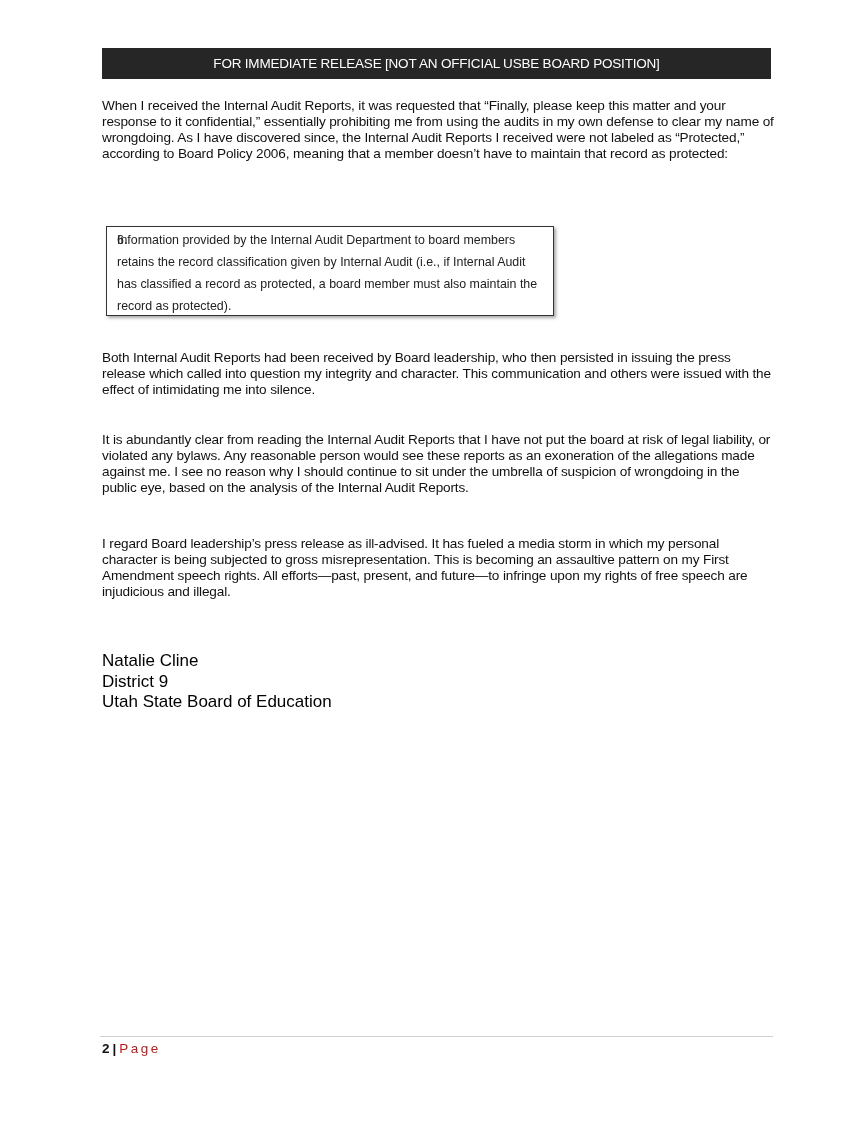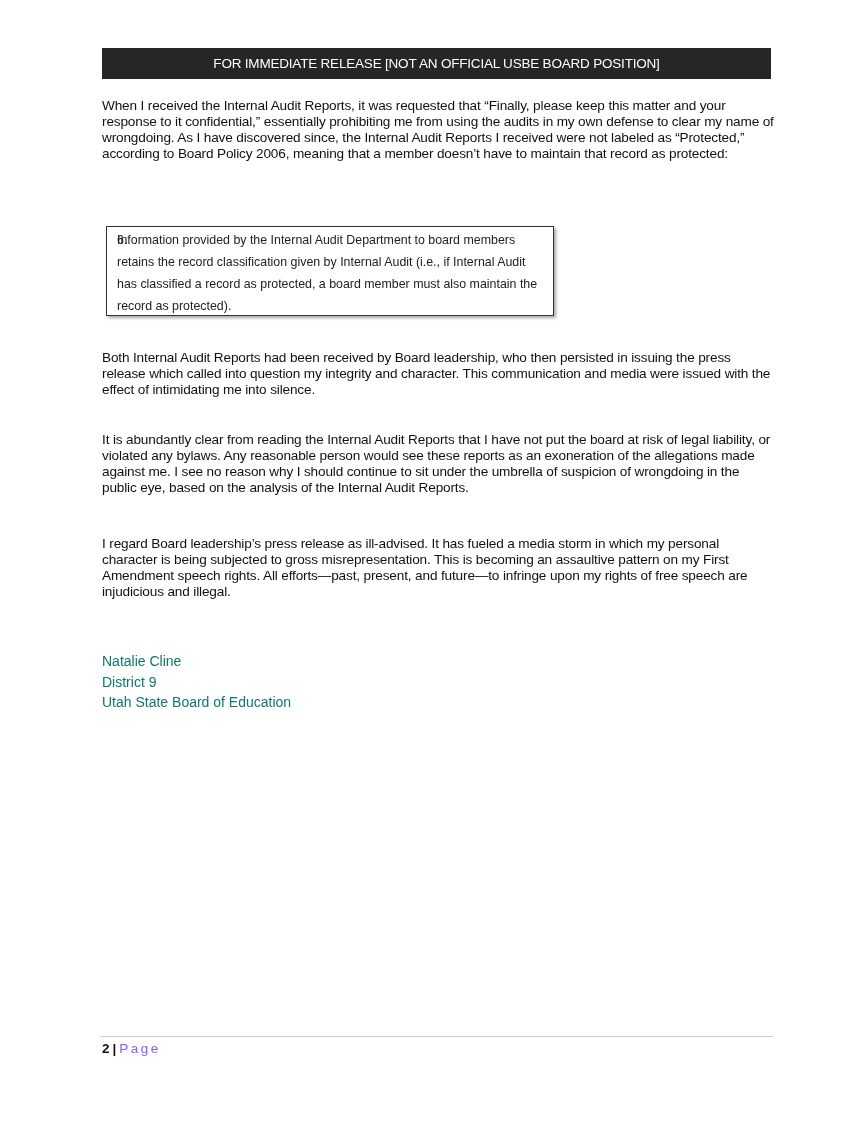--- a/index.html
+++ b/index.html
@@ -19,45 +19,45 @@
   .quote-box {
     position: absolute; left: 106px; top: 226px; width: 448px; height: 90px;
     border: 1px solid #333; background: #fff;
     box-shadow: 2px 2px 3px rgba(0,0,0,0.35);
     font-family: "Liberation Sans", sans-serif; font-size: 12.4px; line-height: 22px; color: #222;
     box-sizing: border-box; padding: 2px 6px 0 10px;
   }
   .quote-num { position: absolute; left: 10px; top: 2px; }
   .quote-text { }
   .sig { position: absolute; left: 102px; top: 651px;
-    font-family: "Liberation Sans", sans-serif; font-size: 14px; line-height: 20.6px; color: #0f766e; }
+    font-family: "Liberation Sans", sans-serif; font-size: 17px; line-height: 20.6px; color: #000000; }
   .sig div { margin: 0; }
   .footer-rule { position: absolute; left: 100px; top: 1036px; width: 673px; height: 1px; background: #cfcfcf; }
   .footer { position: absolute; left: 102px; top: 1041px;
     font-family: "Liberation Sans", sans-serif; font-size: 13.5px; color: #111; }
   .footer .num { font-weight: bold; }
   .footer .sep { font-weight: bold; margin: 0 3px; }
-  .footer .pg { color: #8b5cf6; letter-spacing: 2.5px; }
+  .footer .pg { color: #b91c1c; letter-spacing: 2.5px; }
 </style>
 </head>
 <body>
 
 <div class="page">
   <div class="banner">
     <span>FOR IMMEDIATE RELEASE [NOT AN OFFICIAL USBE BOARD POSITION]</span>
   </div>
 
   <p class="para" style="top:98px;">When I received the Internal Audit Reports, it was requested that “Finally, please keep this matter and your response to it confidential,” essentially prohibiting me from using the audits in my own defense to clear my name of wrongdoing. As I have discovered since, the Internal Audit Reports I received were not labeled as “Protected,” according to Board Policy 2006, meaning that a member doesn’t have to maintain that record as protected:</p>
 
   <div class="quote-box">
     <span class="quote-num">6.</span>
     <div class="quote-text">Information provided by the Internal Audit Department to board members retains the record classification given by Internal Audit (i.e., if Internal Audit has classified a record as protected, a board member must also maintain the record as protected).</div>
   </div>
 
-  <p class="para" style="top:350px;">Both Internal Audit Reports had been received by Board leadership, who then persisted in issuing the press release which called into question my integrity and character. This communication and media were issued with the effect of intimidating me into silence.</p>
+  <p class="para" style="top:350px;">Both Internal Audit Reports had been received by Board leadership, who then persisted in issuing the press release which called into question my integrity and character. This communication and others were issued with the effect of intimidating me into silence.</p>
 
   <p class="para" style="top:432px;">It is abundantly clear from reading the Internal Audit Reports that I have not put the board at risk of legal liability, or violated any bylaws. Any reasonable person would see these reports as an exoneration of the allegations made against me. I see no reason why I should continue to sit under the umbrella of suspicion of wrongdoing in the public eye, based on the analysis of the Internal Audit Reports.</p>
 
   <p class="para" style="top:536px;">I regard Board leadership’s press release as ill-advised. It has fueled a media storm in which my personal character is being subjected to gross misrepresentation. This is becoming an assaultive pattern on my First Amendment speech rights. All efforts—past, present, and future—to infringe upon my rights of free speech are injudicious and illegal.</p>
 
   <div class="sig">
     <div>Natalie Cline</div>
     <div>District 9</div>
     <div>Utah State Board of Education</div>
   </div>

